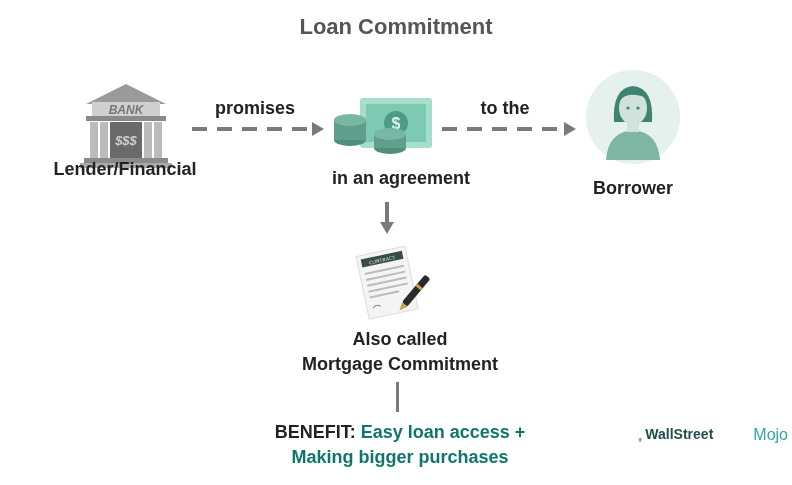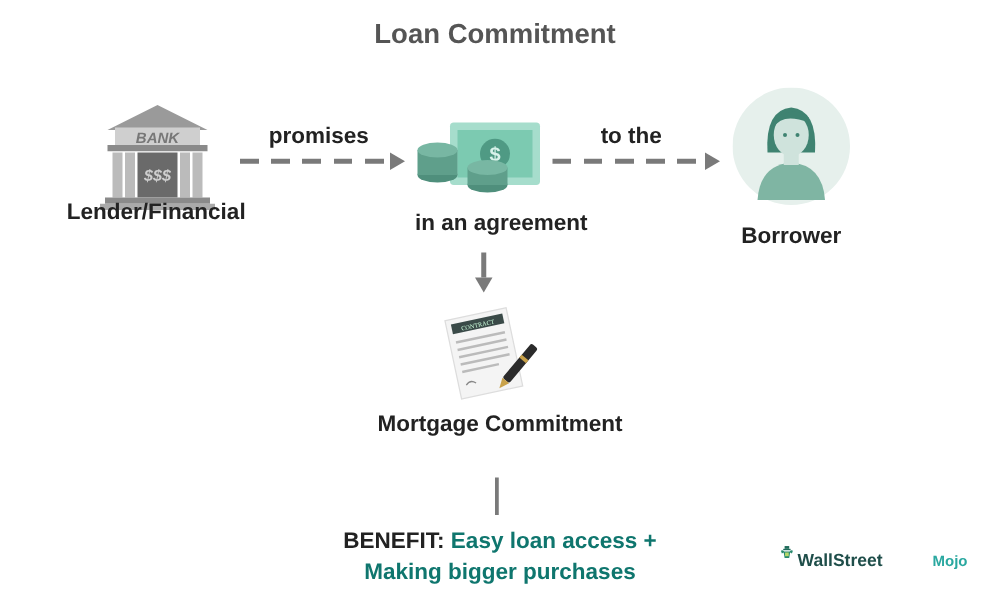--- a/index.html
+++ b/index.html
@@ -92,32 +92,33 @@
       <path d="M16,60 q4,-4 8,0" stroke="#888" fill="none"></path>
     </g>
     <g transform="rotate(40 62 50)">
       <rect x="58" y="28" width="7" height="36" rx="2" fill="#2b2b2b"></rect>
       <rect x="58" y="40" width="7" height="3" fill="#c9a24a"></rect>
       <polygon points="58,64 65,64 61.5,72" fill="#c9a24a"></polygon>
     </g>
   </svg>
 </div>
 <div class="abs lbl" style="left:290px;top:327px;width:220px;">
+  <div>Also called</div>
   <div>Mortgage Commitment</div>
 </div>
 
 <div class="abs" style="left:396px;top:382px;width:3px;height:30px;background:#7a7a7a;"></div>
 
 <div class="abs lbl" style="left:270px;top:420px;width:260px;">
   <div><span>BENEFIT:</span> <span class="green">Easy loan access +</span></div>
   <div class="green">Making bigger purchases</div>
 </div>
 
-<div class="abs" style="left:624px;top:426px;width:150px;height:30px;display:flex;align-items:flex-end;">
+<div class="abs" style="left:638px;top:426px;width:150px;height:30px;display:flex;align-items:flex-start;">
   <svg width="30" height="28" viewBox="0 0 30 28">
     <rect x="10" y="0" width="10" height="6" fill="#1f6b5a"></rect>
     <rect x="7" y="6" width="16" height="3" fill="#1f6b5a"></rect>
     <path d="M2,10 Q6,8 9,12 L21,12 Q24,8 28,10 L26,16 L22,14 L20,26 L10,26 L8,14 L4,16 Z" fill="#2a8a6e"></path>
     <rect x="11" y="14" width="8" height="8" fill="#b8d86a"></rect>
   </svg>
   <span style="font-size:14px;font-weight:bold;color:#1f4e4a;margin-left:3px;">WallStreet</span>
-    <span style="font-size:12px;font-weight:bold;color:#2aa8a0;margin-left:40px;">Mojo</span>
+    <span style="font-size:16px;font-weight:normal;color:#2aa8a0;margin-left:40px;">Mojo</span>
 </div>
 
 </body></html>

